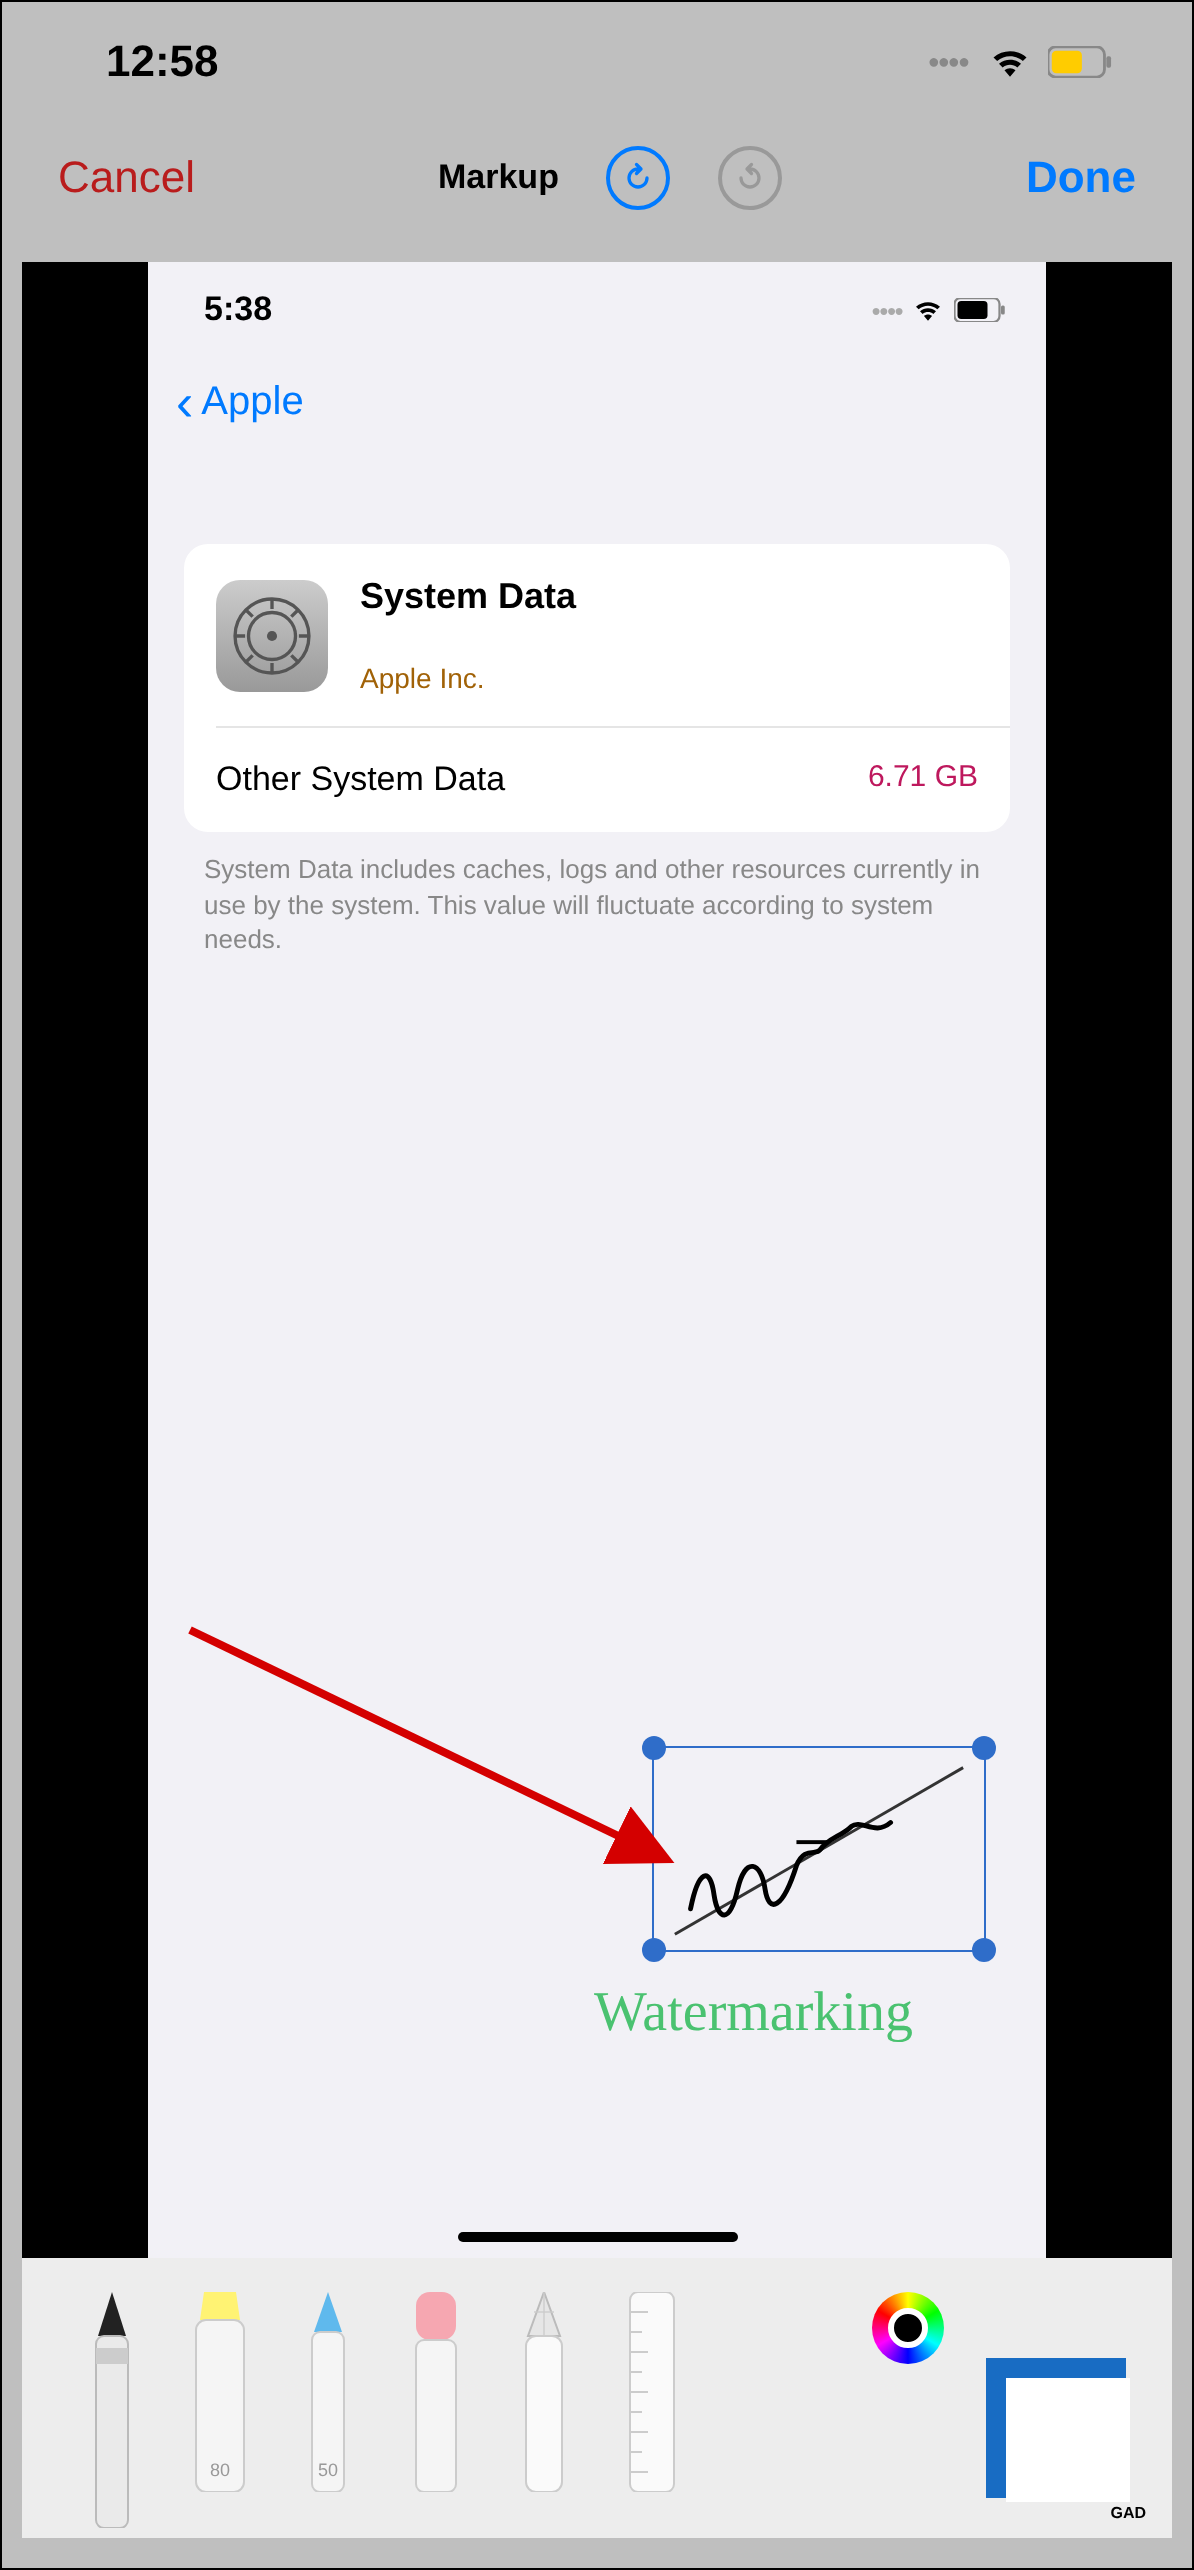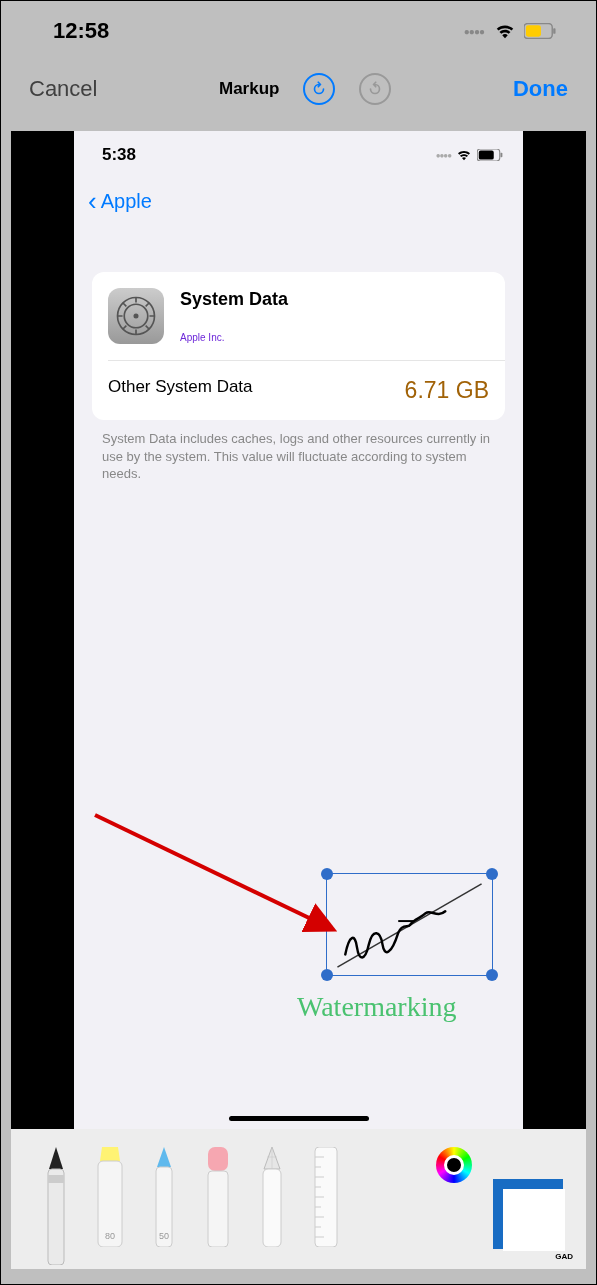--- a/index.html
+++ b/index.html
@@ -56,21 +56,21 @@
       height: 16px;
     }
     
     .markup-toolbar {
       display: flex;
       align-items: center;
       justify-content: space-between;
       padding: 12px 28px 18px 28px;
     }
     .cancel-btn {
-      color: #404040;
+      color: #b91c1c;
       font-size: 22px;
       background: none;
       border: none;
       cursor: pointer;
     }
     .markup-center {
       display: flex;
       align-items: center;
       gap: 24px;
     }
@@ -176,40 +176,40 @@
       background: linear-gradient(to bottom, #ccc, #999);
       display: flex;
       align-items: center;
       justify-content: center;
     }
     .card-title {
       font-size: 18px;
       font-weight: 600;
     }
     .card-subtitle {
-      font-size: 10px;
-      color: #6d28d9;
+      font-size: 14px;
+      color: #a16207;
       margin-top: 22px;
     }
     .card-divider {
       height: 1px;
       background: #e5e5e5;
       margin-left: 16px;
     }
     .card-bottom {
       display: flex;
       justify-content: space-between;
       padding: 16px;
     }
     .other-label {
       font-size: 17px;
     }
     .other-value {
-      font-size: 23px;
-      color: #a16207;
+      font-size: 15px;
+      color: #be185d;
     }
     .footer-text {
       margin: 8px 28px;
       font-size: 13px;
       color: #888;
       line-height: 1.35;
     }
     
     .home-indicator {
       position: absolute;

